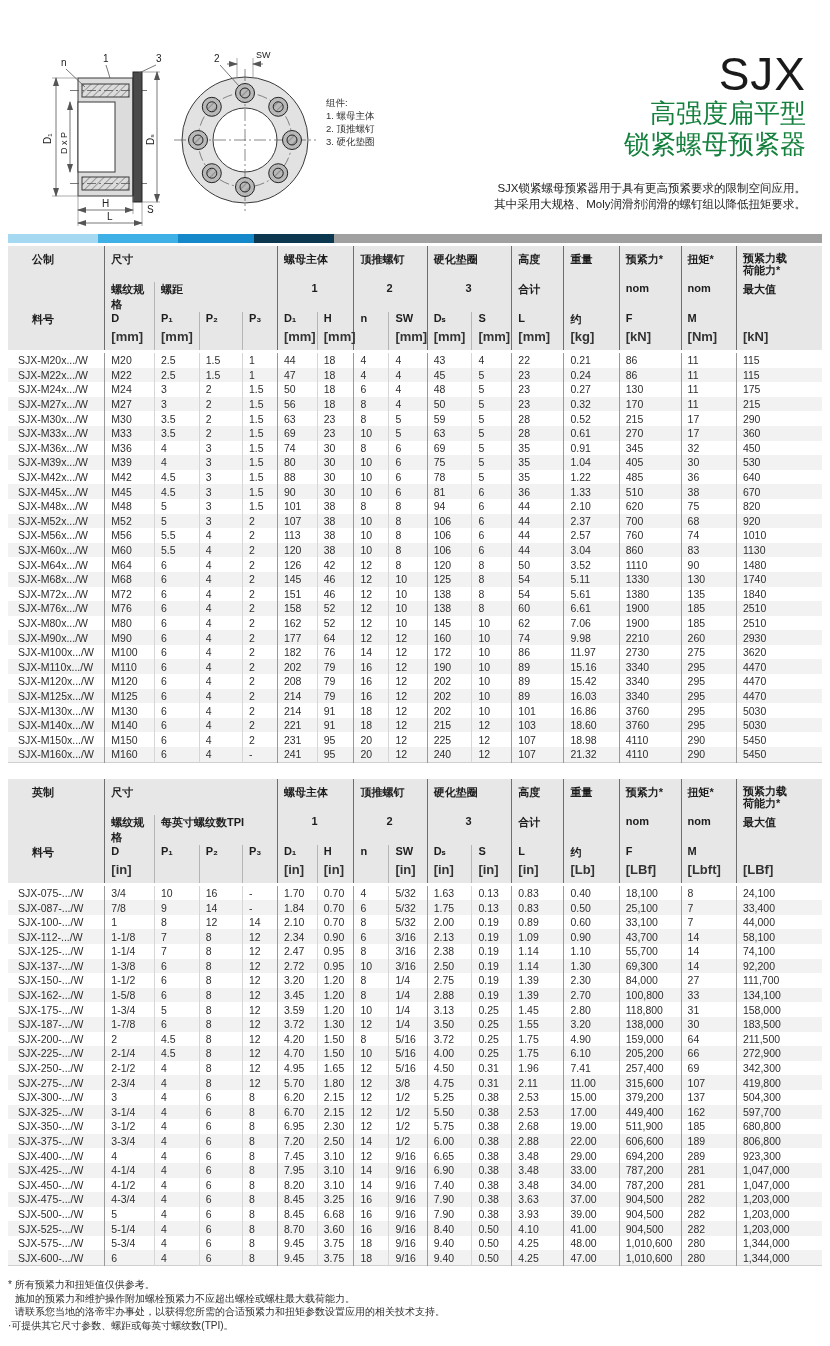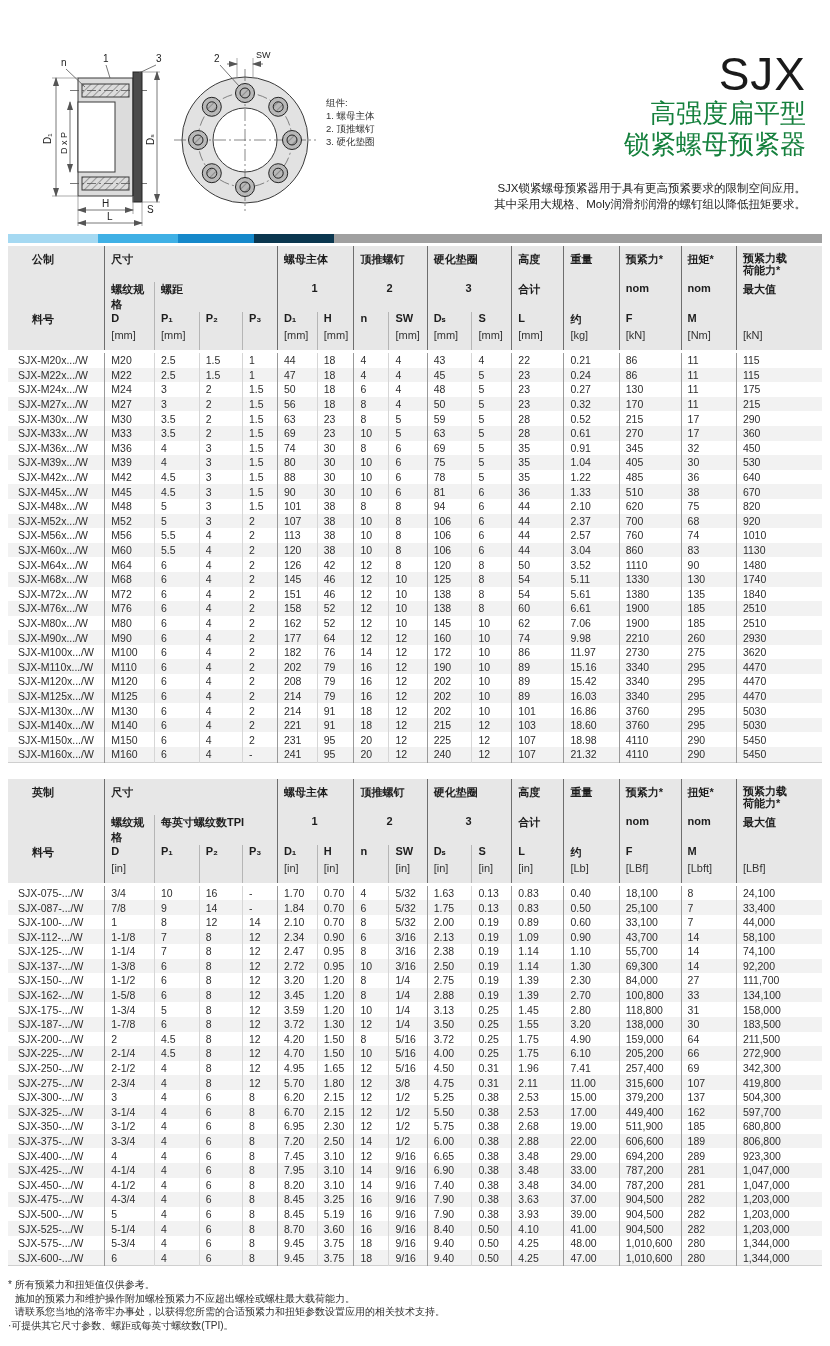--- a/index.html
+++ b/index.html
@@ -26,21 +26,21 @@
 
   
   table.spec{border-collapse:collapse;table-layout:fixed;width:100%;font-size:10.5px;border-bottom:1px solid #cfcfcf;}
   table.spec.metric{margin-top:3px;}
   table.spec.imperial{margin-top:16px;}
   thead th{background:#e7e7e7;text-align:left;vertical-align:top;padding:0 2px 0 6px;font-size:11px;color:#1d1d1d;}
   thead th:first-child{padding-left:24px;}
   tr.hA th{height:30px;padding-top:6px;}
   tr.hB th{height:18px;}
   tr.hC th{height:17px;}
-  tr.hD th{height:21px;font-weight:normal;font-size:11px;color:#333;}
+  tr.hD th{height:21px;font-weight:bold;font-size:13px;color:#333;}
   tr.hD th{border-bottom:3px solid #fff;}
   th.center{text-align:center;padding-left:0;}
   th.cap{white-space:pre-line;line-height:12px;}
   thead th.grp{border-left:1px solid #6e6e6e;}
   thead th.sub{border-left:1px solid #b5b5b5;}
   tbody td{height:14.6px;line-height:12px;padding:0 2px 0 6px;color:#2e2e2e;}
   tbody td:first-child{padding-left:10px;}
   tbody td.grp{border-left:1px solid #9a9a9a;}
   tbody td.sub{border-left:1px solid #d6d6d6;}
   tbody tr:nth-child(even){background:#f2f2f2;}
@@ -1258,21 +1258,21 @@
           <td class="grp">282</td>
           <td class="grp">1,203,000</td>
         </tr>
         <tr>
           <td>SJX-500-.../W</td>
           <td class="grp">5</td>
           <td class="sub">4</td>
           <td class="sub">6</td>
           <td class="sub">8</td>
           <td class="grp">8.45</td>
-          <td class="sub">5.19</td>
+          <td class="sub">6.68</td>
           <td class="grp">16</td>
           <td class="sub">9/16</td>
           <td class="grp">7.90</td>
           <td class="sub">0.38</td>
           <td class="grp">3.93</td>
           <td class="grp">39.00</td>
           <td class="grp">904,500</td>
           <td class="grp">282</td>
           <td class="grp">1,203,000</td>
         </tr>

